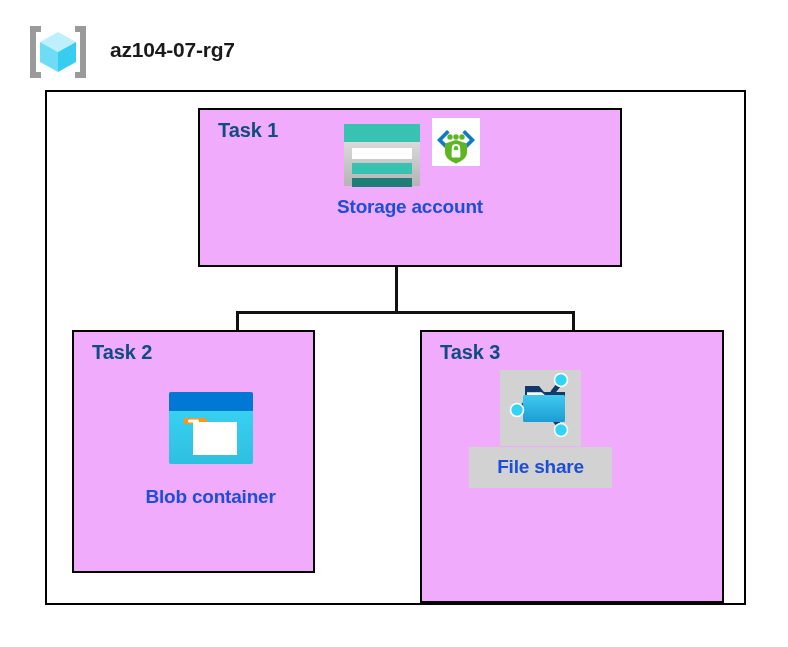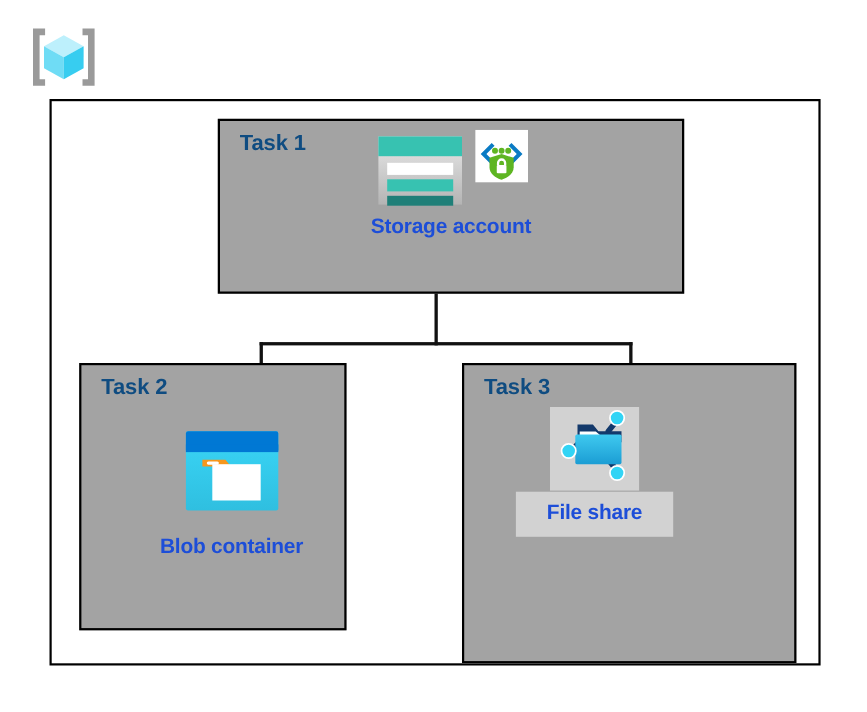--- a/index.html
+++ b/index.html
@@ -54,21 +54,21 @@
     top: 90px;
     width: 701px;
     height: 515px;
     border: 2px solid #000000;
     background: #ffffff;
     box-sizing: border-box;
   }
 
   .task-box {
     position: absolute;
-    background: #a3a3a3;
+    background: #f0abfc;
     border: 2px solid #000000;
     box-sizing: border-box;
   }
   #task-1 { left: 198px; top: 108px; width: 424px; height: 159px; }
   #task-2 { left: 72px;  top: 330px; width: 243px; height: 243px; }
   #task-3 { left: 420px; top: 330px; width: 304px; height: 273px; }
 
   .task-label {
     position: absolute;
     left: 18px;
@@ -152,20 +152,21 @@
         <path d="M49 2 L60 2 L60 54 L49 54 L49 48 L54 48 L54 8 L49 8 Z" fill="#9a9a9a"></path>
 
         <path d="M32 8 L50 18 L32 28 L14 18 Z" fill="#bdf0fc"></path>
 
         <path d="M14 18 L32 28 L32 48 L14 38 Z" fill="#6fdcf5"></path>
 
         <path d="M50 18 L50 38 L32 48 L32 28 Z" fill="#37cdf0"></path>
       </svg>
     </div>
 
+    <div class="rg-title">az104-07-rg7</div>
   </div>
 
   <div class="rg-box"></div>
 
   <div class="conn conn-v" id="conn-trunk"></div>
   <div class="conn conn-h" id="conn-bus"></div>
   <div class="conn conn-v" id="conn-drop-left"></div>
   <div class="conn conn-v" id="conn-drop-right"></div>
 
   <div class="task-box" id="task-1">

